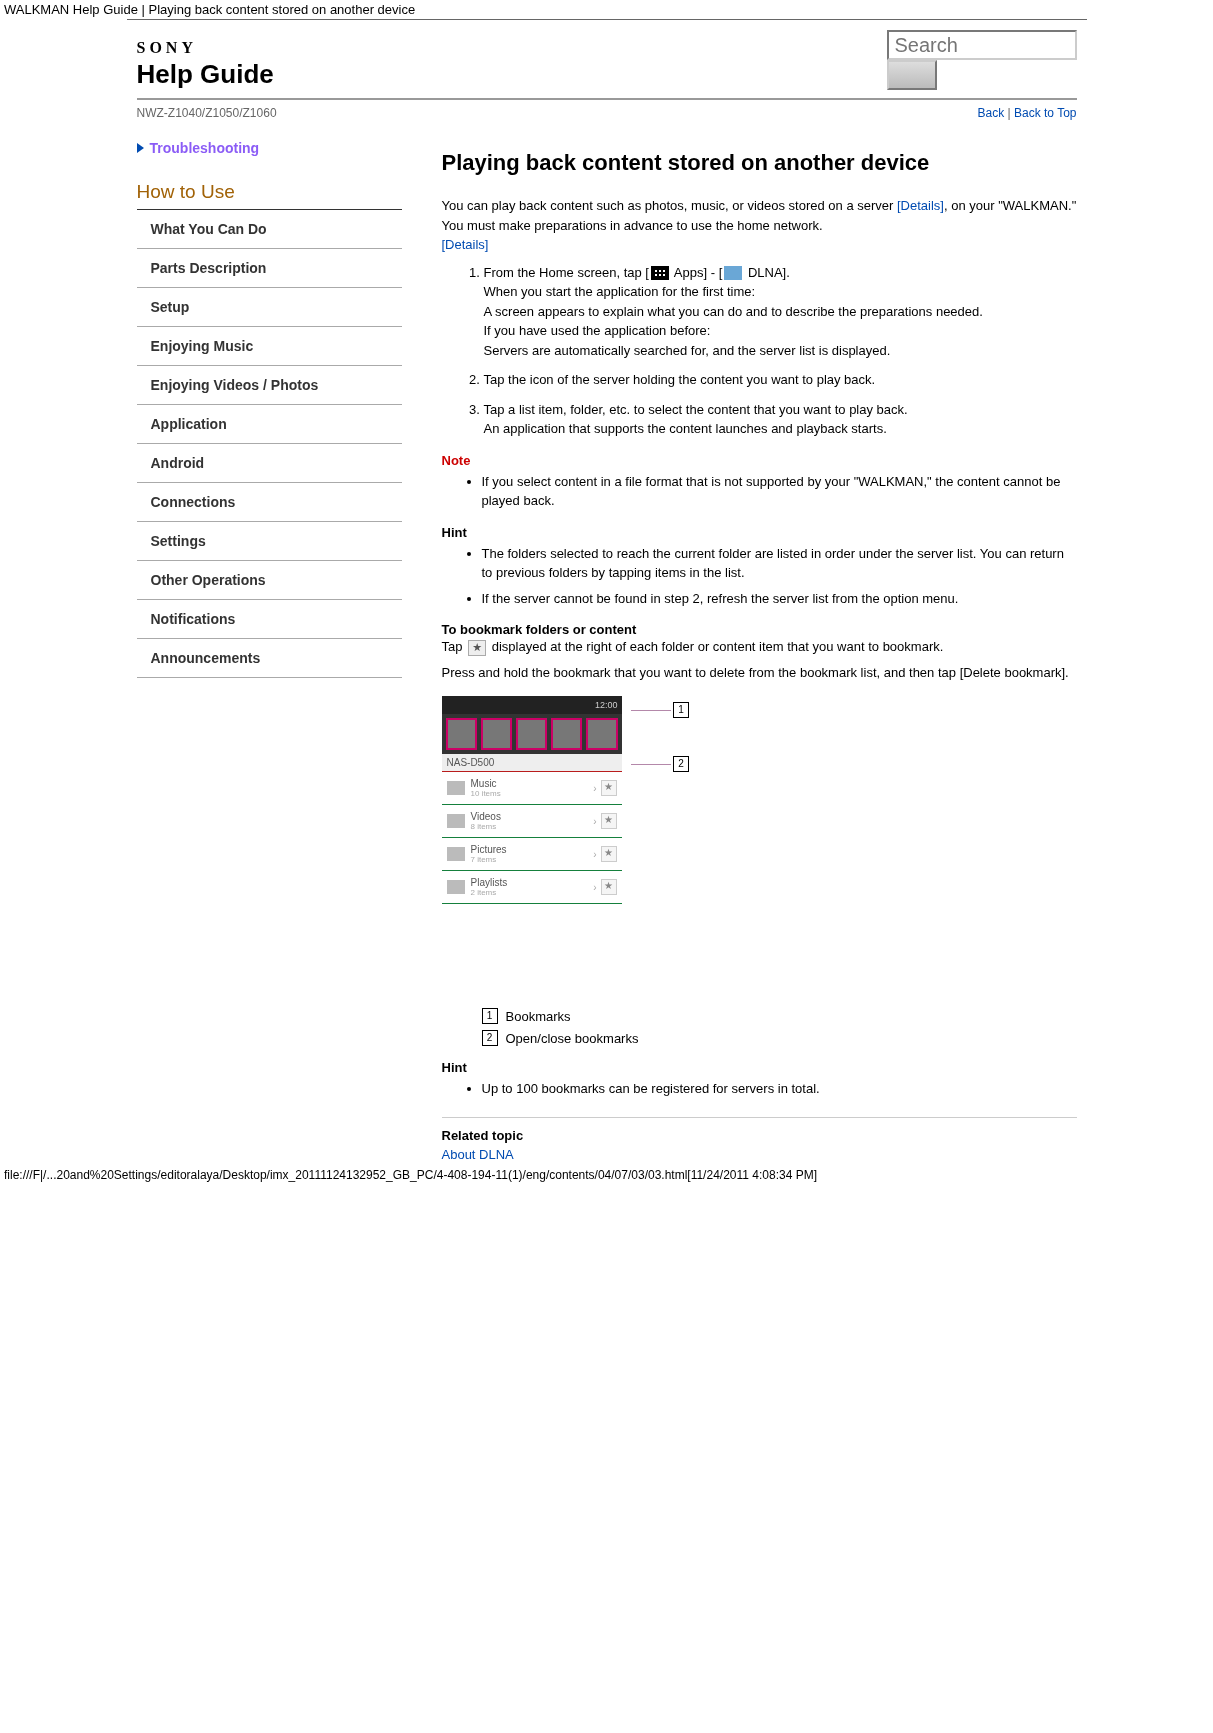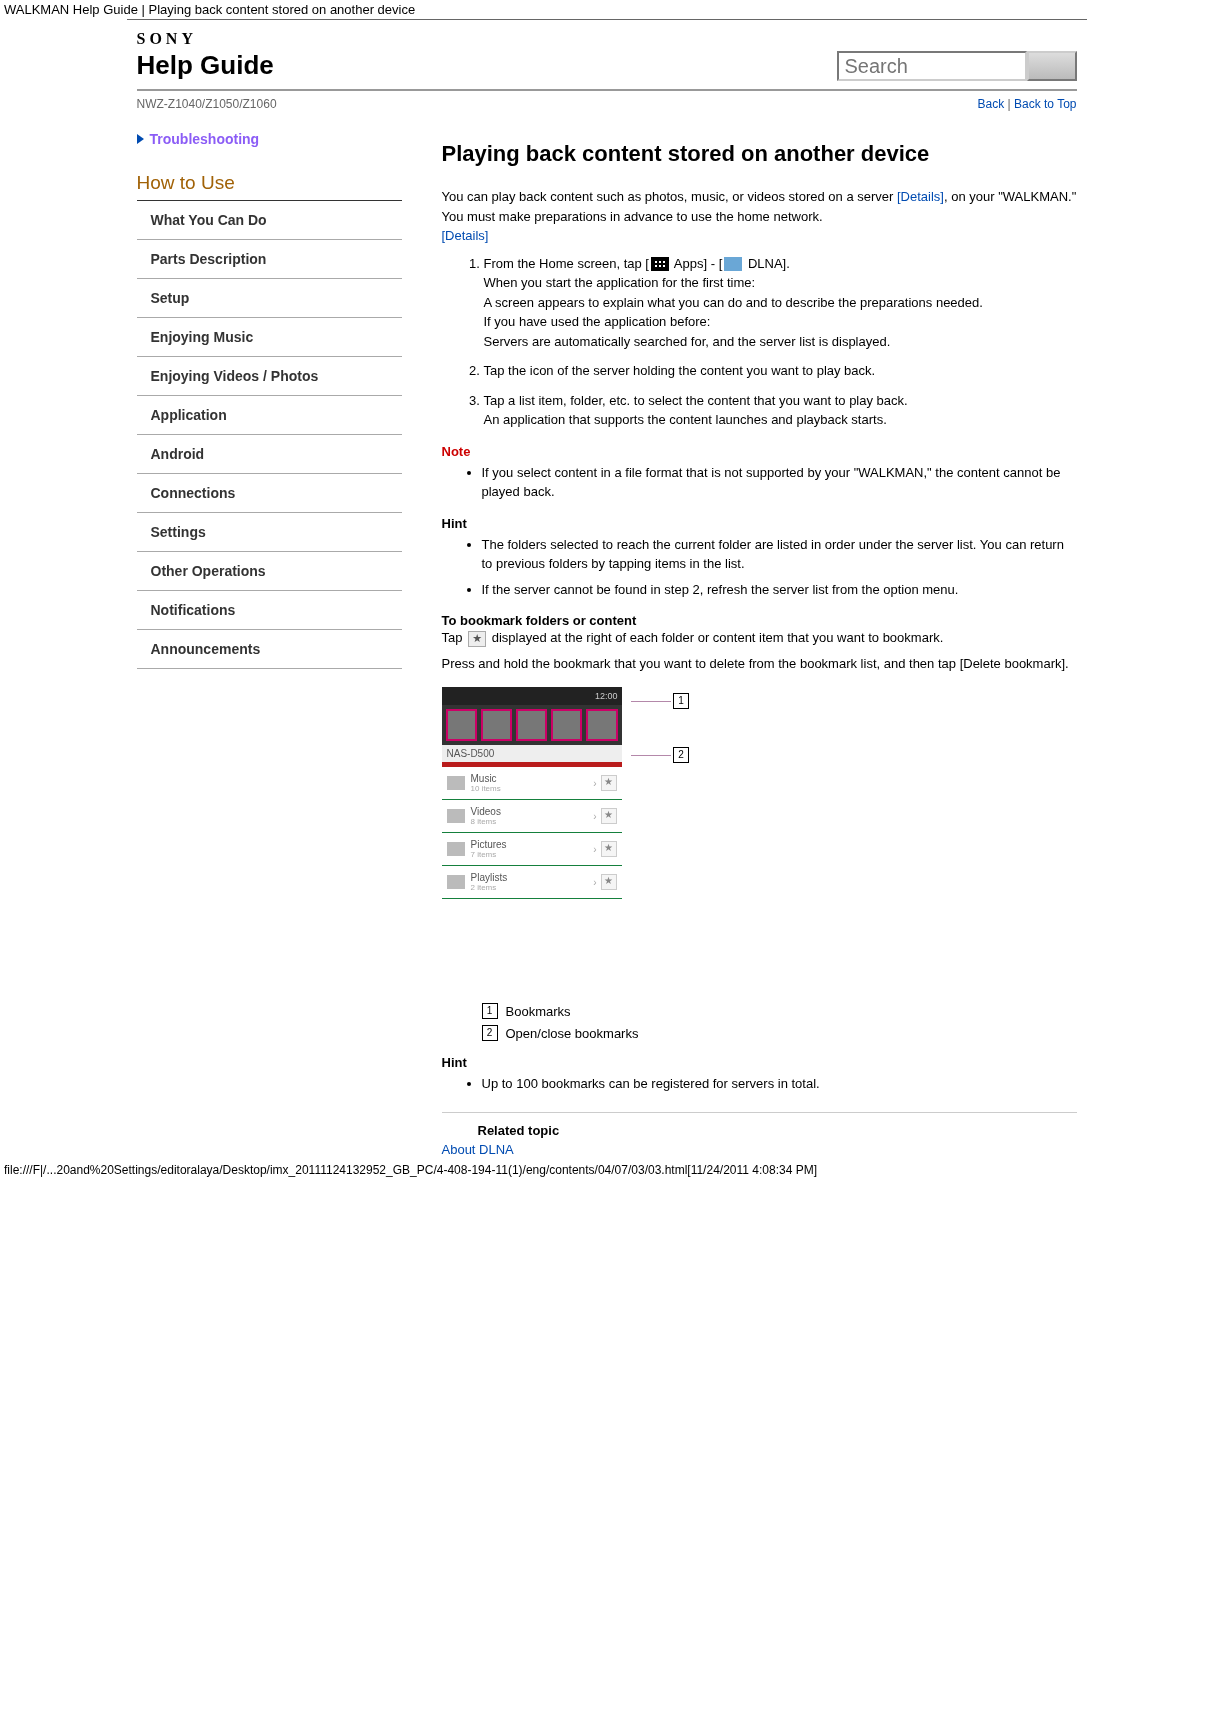--- a/index.html
+++ b/index.html
@@ -32,20 +32,21 @@
     font-size: 16px;
     margin-bottom: 2px;
   }
   .help-guide-title {
     font-size: 26px;
     font-weight: bold;
   }
   .search-wrap {
     display: flex;
     align-items: stretch;
+    flex-direction: column;
   }
   .search-input {
     width: 190px;
     height: 30px;
     font-size: 20px;
     color: #888;
     border: 2px inset #ccc;
     padding: 0 6px;
     box-sizing: border-box;
   }
@@ -151,21 +152,21 @@
     background:#222; height:18px; display:flex; justify-content:flex-end; align-items:center;
     color:#ccc; font-size:9px; padding:0 4px;
   }
   .mock-thumbs {
     background:#333; height:32px; display:flex; gap:4px; padding:4px;
   }
   .mock-thumbs div {
     flex:1; background:#777; border:2px solid #c06;
   }
   .mock-servername {
-    background:#eee; font-size:10px; color:#555; padding:3px 5px; border-bottom:5px solid #b91c1c;
+    background:#eee; font-size:10px; color:#555; padding:3px 5px; border-bottom:1px solid #b91c1c;
   }
   .mock-row {
     display:flex; align-items:center; padding:6px 5px; border-bottom:1px solid #15803d;
     font-size:10px; color:#555;
   }
   .mock-row .folder { width:18px; height:14px; background:#bbb; margin-right:6px;}
   .mock-row .txt { flex:1; }
   .mock-row .txt .sub { color:#aaa; font-size:8px;}
   .mock-row .ch { color:#aaa; margin:0 4px;}
   .mock-row .st { width:14px;height:14px;border:1px solid #ccc;background:#f5f5f5;text-align:center;line-height:12px;font-size:10px;color:#888;}
@@ -173,21 +174,21 @@
   .callouts { display:inline-block; vertical-align:top; margin-left:6px;}
   .callout-line { display:flex; align-items:center; height:22px;}
   .callout-rule { width:40px; height:1px; background:#b488aa;}
   .callout-num { border:1px solid #000; width:14px; height:14px; font-size:10px; text-align:center; line-height:14px; margin-left:2px;}
   .callout-spacer1 { height:3px;}
   .callout-spacer2 { height:32px;}
   .legend { margin: 10px 0 10px 40px; }
   .legend-row { display:flex; align-items:center; margin-bottom:6px; font-size:13px;}
   .legend-num { border:1px solid #000; width:14px; height:14px; font-size:10px; text-align:center; line-height:14px; margin-right:8px;}
   hr.sep { border:none; border-top:1px solid #ccc; margin:18px 0 10px 0;}
-  .related-label { font-weight:bold; margin-bottom:4px;margin-left:36px;}
+  .related-label { font-weight:bold; margin-bottom:4px;}
   .footer-path {
     font-size:12px; padding:6px 4px 4px 4px;
   }
 </style>
 </head>
 <body>
 
 <div class="page-header-path">WALKMAN Help Guide | Playing back content stored on another device</div>
 
 <div class="container">

